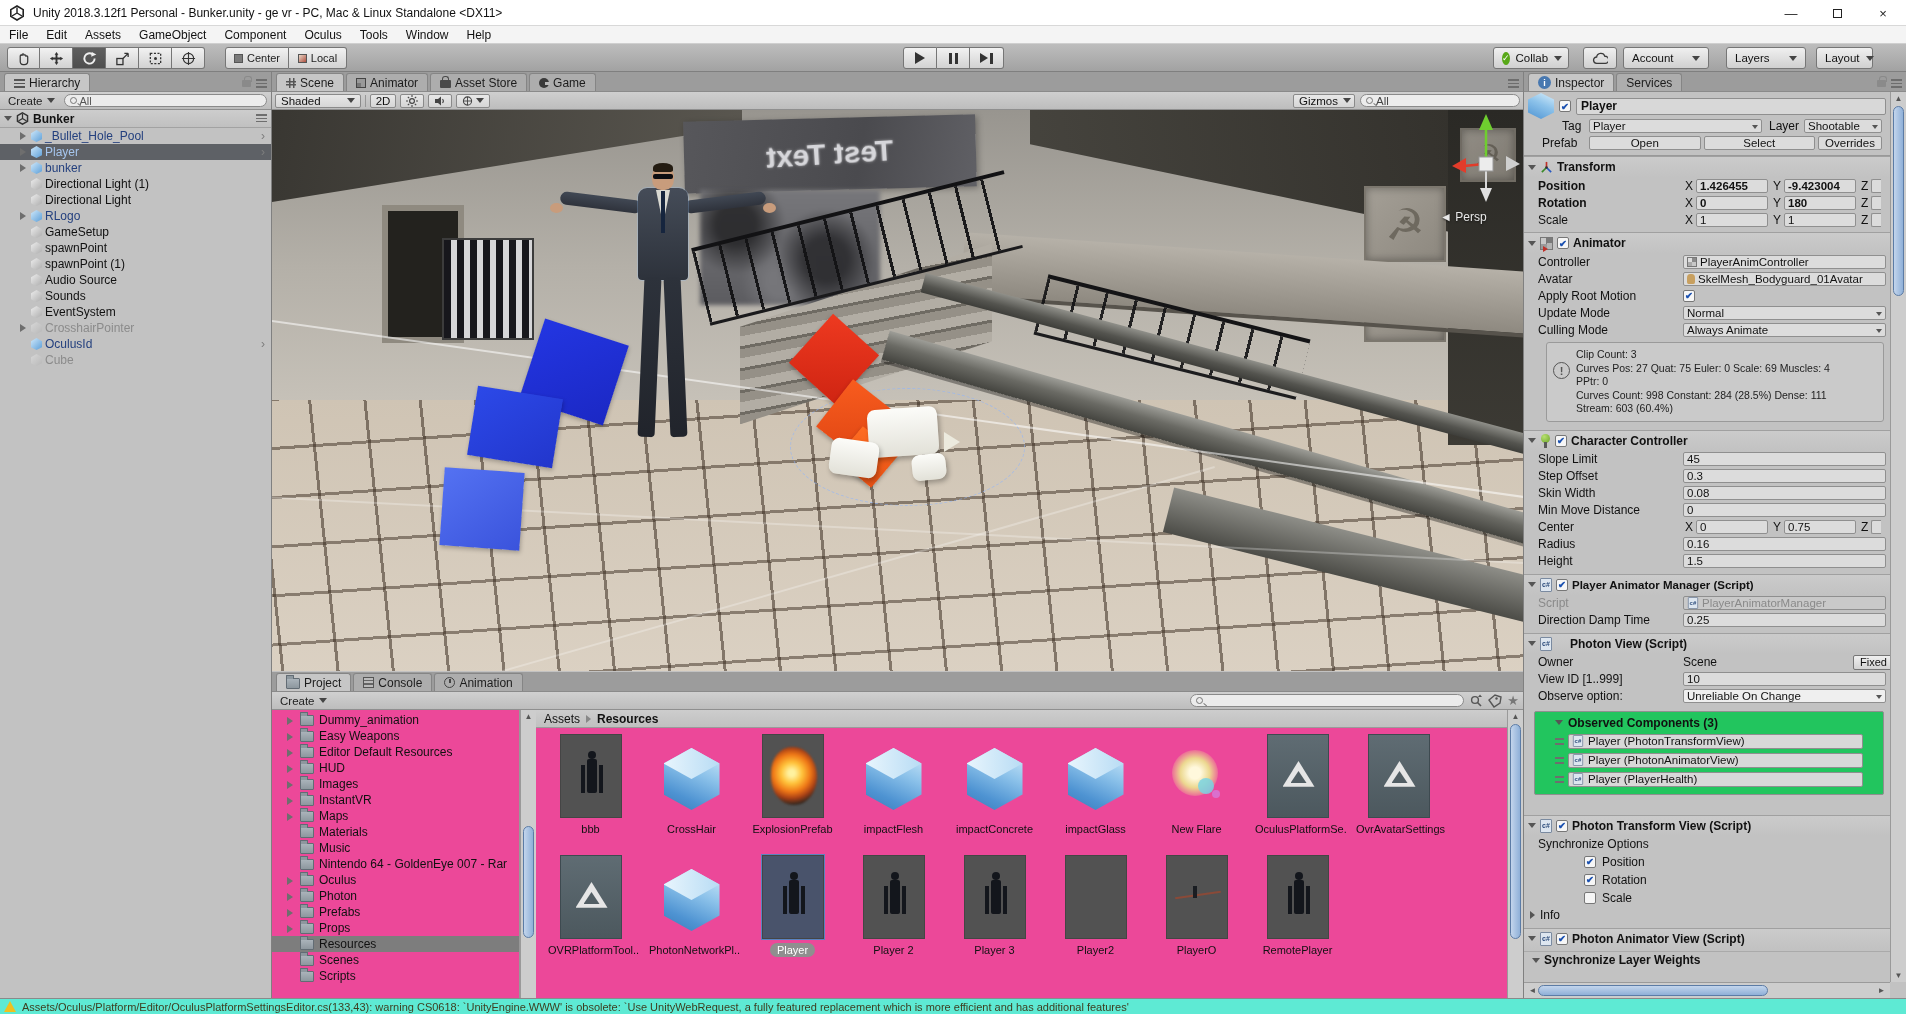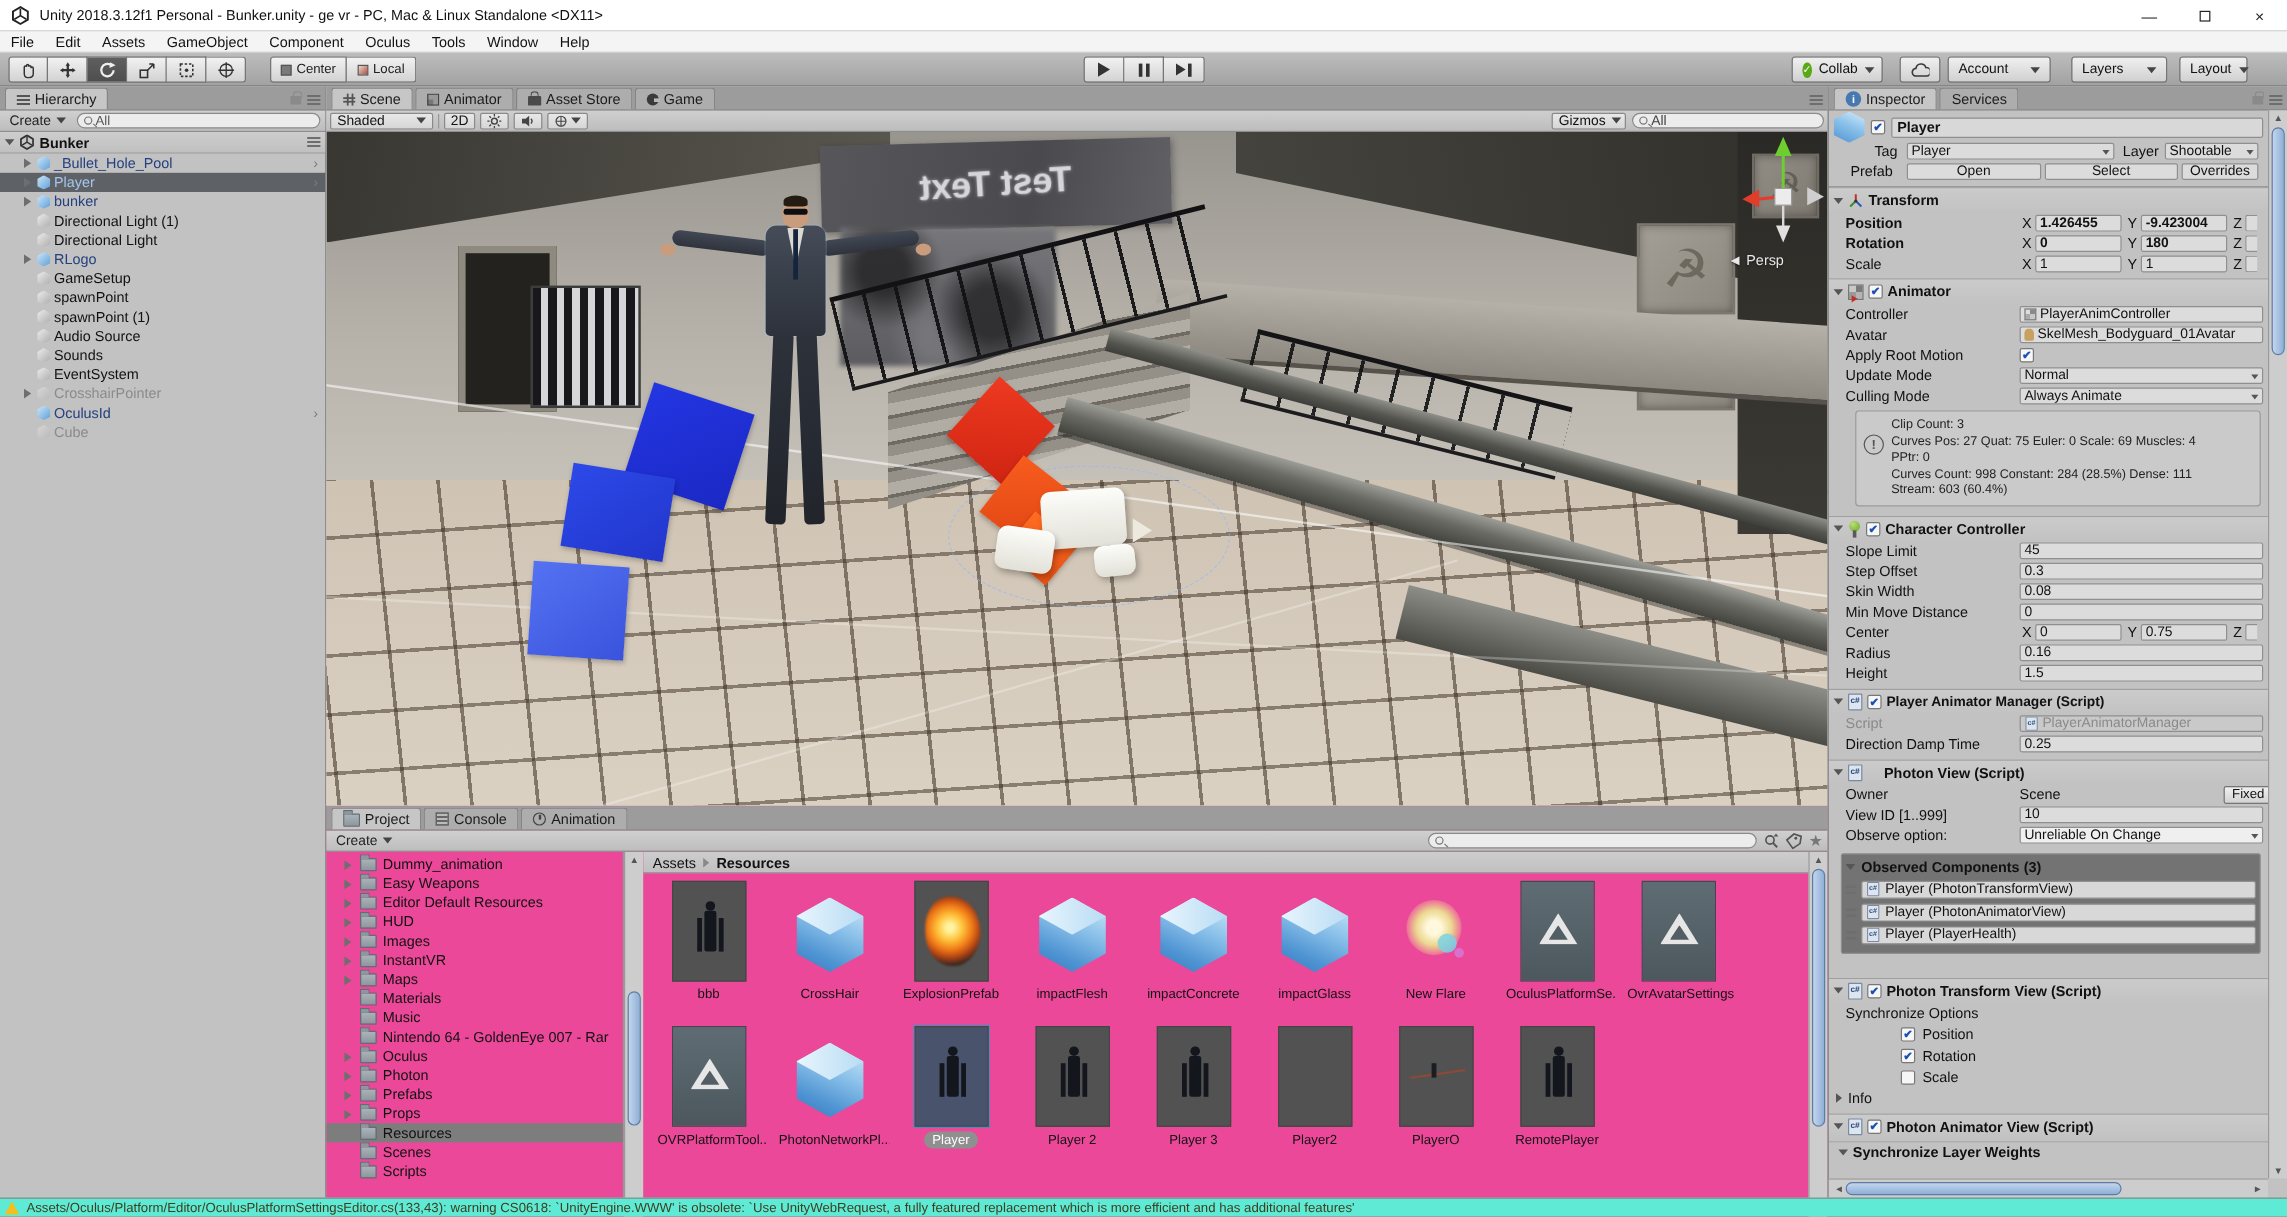--- a/index.html
+++ b/index.html
@@ -202,21 +202,21 @@
   .ic-cs{width:12px;height:14px;background:#dde6f0;border:1px solid #7a8aa0;border-radius:1px;position:relative;flex:0 0 auto;}
   .ic-cs::after{content:"c#";position:absolute;left:1px;top:2px;font-size:7px;font-weight:bold;color:#2a4a7a;}
   .ic-anim{width:13px;height:13px;background:conic-gradient(#7a7a7a 0 25%,#b4b4b4 0 50%,#9a9a9a 0 75%,#c8c8c8 0);border:1px solid #777;flex:0 0 auto;position:relative;}
   .ic-anim::after{content:"";position:absolute;left:2px;top:8px;border-top:3px solid transparent;border-bottom:3px solid transparent;border-left:5px solid #c03028;}
   .ic-cc{width:11px;height:14px;position:relative;flex:0 0 auto;}
   .ic-cc::before{content:"";position:absolute;left:1px;top:0;width:9px;height:9px;border-radius:50%;background:radial-gradient(circle at 35% 30%,#b8e070,#6aa428);}
   .ic-cc::after{content:"";position:absolute;left:4px;top:8px;width:3px;height:6px;background:#5a5a5a;}
   .infobox{margin:4px 6px 4px 22px;border:1px solid #9a9a9a;background:#cacaca;border-radius:3px;display:flex;gap:6px;padding:5px 6px;}
   .warnc{width:17px;height:17px;border-radius:50%;border:1.5px solid #555;color:#555;font-size:11px;font-weight:bold;display:flex;align-items:center;justify-content:center;flex:0 0 auto;margin-top:14px;}
   .infolines{font-size:10.5px;line-height:13.5px;color:#222;white-space:nowrap;overflow:hidden;}
-  .obsbox{margin:6px 6px 16px 10px;border:1px solid #8f8f8f;background:#737373;border-radius:2px;padding:2px 3px 5px;}
+  .obsbox{margin:6px 6px 16px 10px;border:1px solid #8f8f8f;background:#22c55e;border-radius:2px;padding:2px 20px 5px;}
   .obshead{display:flex;align-items:center;gap:5px;font-weight:bold;height:18px;font-size:12px;}
   .obsrow{display:flex;align-items:center;gap:4px;height:19px;}
   .dh{width:9px;height:7px;border-top:2px solid #6e6e6e;border-bottom:2px solid #6e6e6e;flex:0 0 auto;}
   .obsfield{flex:1;height:15px;background:#d8d8d8;border:1px solid #8f8f8f;border-radius:2px;display:flex;align-items:center;gap:4px;padding:0 3px;font-size:11.5px;white-space:nowrap;overflow:hidden;}
   .subhead{display:flex;align-items:center;gap:4px;height:18px;padding:0 8px;font-weight:bold;border-top:1px solid #aaa;margin-top:2px;}
   .fixedbtn{height:15px;background:linear-gradient(#f0f0f0,#d2d2d2);border:1px solid #767676;border-radius:2px;padding:0 6px;font-size:11px;display:flex;align-items:center;margin-left:auto;margin-right:-8px;}
   .checkrow{display:flex;align-items:center;gap:6px;height:18px;padding-left:60px;font-size:12px;}
 
   
   .statusbar{position:absolute;left:0;bottom:0;width:100%;height:16px;background:#5eead4;border-top:1px solid #8a8a8a;display:flex;align-items:center;padding:0 4px;gap:6px;overflow:hidden;}

